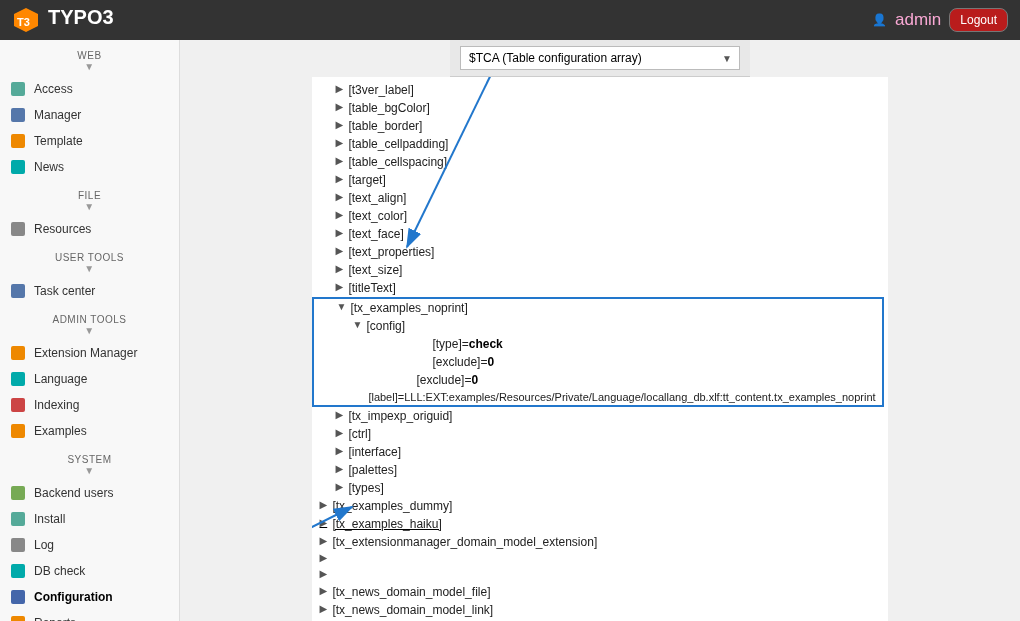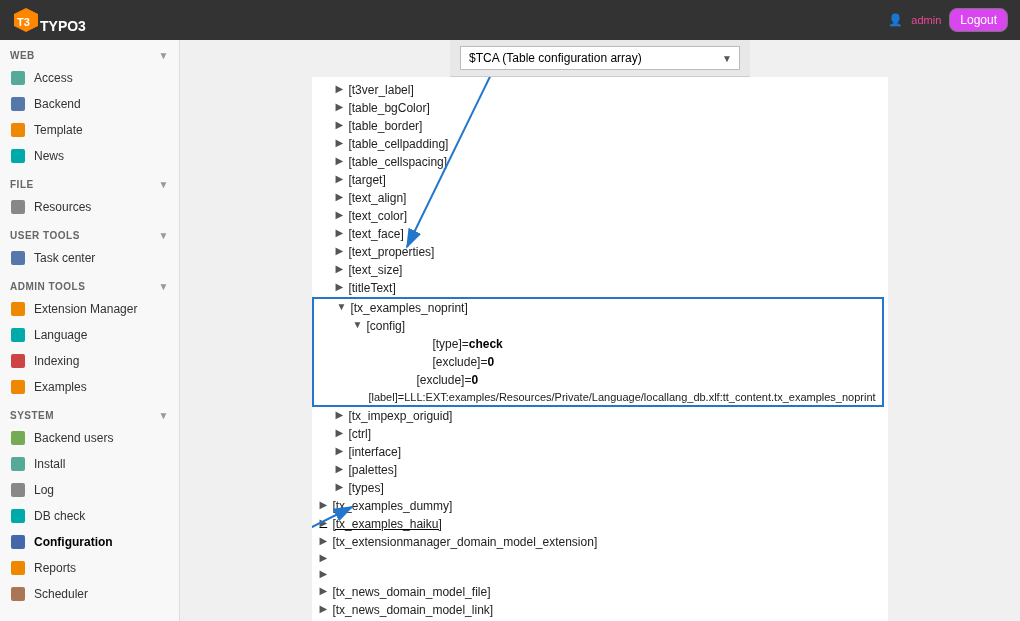--- a/index.html
+++ b/index.html
@@ -1,30 +1,30 @@
 <!DOCTYPE html>
 <html><head>
   <meta charset="utf-8">
   <style>
     * { margin: 0; padding: 0; box-sizing: border-box; }
     body { font-family: 'Segoe UI', Arial, sans-serif; font-size: 12px; background: #f0f0f0; width: 1020px; height: 621px; overflow: hidden; display: flex; flex-direction: column; }
 
     
     .header { background: #333; height: 40px; display: flex; align-items: center; justify-content: space-between; padding: 0 12px; flex-shrink: 0; }
-    .header-logo { display: flex; align-items: flex-end; }
+    .header-logo { display: flex; align-items: flex-start; gap: 8px; }
     .logo-icon { width: 28px; height: 28px; }
     .header-user { display: flex; align-items: center; gap: 8px; }
-    .logout-btn { background: #d946ef; color: #fff; border: 1px solid #777; padding: 4px 10px; cursor: pointer; font-size: 12px; border-radius: 8px; }
+    .logout-btn { background: #b91c1c; color: #fff; border: 1px solid #777; padding: 4px 10px; cursor: pointer; font-size: 12px; border-radius: 8px; }
 
     
     .main-layout { display: flex; flex: 1; overflow: hidden; }
 
     
     .sidebar { width: 180px; background: #f8f8f8; border-right: 1px solid #ddd; overflow-y: auto; flex-shrink: 0; }
-    .sidebar-section-header { display: flex; align-items: center; justify-content: space-between; padding: 6px 10px 4px; color: #666; font-size: 10px; font-weight: bold; text-transform: uppercase; letter-spacing: 0.5px; margin-top: 4px; }
+    .sidebar-section-header { display: flex; align-items: center; justify-content: space-between; padding: 6px 10px 4px; color: #666; font-size: 10px; font-weight: normal; text-transform: uppercase; letter-spacing: 0.5px; margin-top: 4px; flex-direction: column; }
     .sidebar-section-header .arrow { font-size: 10px; color: #999; }
     .sidebar-item { display: flex; align-items: center; gap: 8px; padding: 5px 10px; cursor: pointer; color: #333; font-size: 12px; }
     .sidebar-item.active { font-weight: bold; color: #000; }
     .sidebar-item .item-icon { width: 16px; height: 16px; display: flex; align-items: center; justify-content: center; flex-shrink: 0; }
     .icon-box { width: 14px; height: 14px; border-radius: 2px; }
     .icon-green { background: #5a9; }
     .icon-blue { background: #57a; }
     .icon-orange { background: #e80; }
     .icon-gray { background: #888; }
     .icon-teal { background: #0aa; }
@@ -55,25 +55,25 @@
   </style>
 </head>
 <body>
 
 <div class="header">
   <div class="header-logo">
     <svg class="logo-icon" viewBox="0 0 28 28">
       <polygon points="14,2 26,8 26,20 14,26 2,20 2,8" fill="#ff8700"></polygon>
       <text x="5" y="20" font-size="11" font-weight="bold" fill="white" font-family="Arial">T3</text>
     </svg>
-    <span style="color:#fff; font-size:14px; font-weight:bold;">TYPO3</span>
+    <span style="color:#fff; font-size:20px; font-weight:bold;">TYPO3</span>
   </div>
   <div class="header-user">
     <span style="color:#ccc; font-size:12px;">👤</span>
-    <span style="color:#ec4899; font-size:11px;">admin</span>
+    <span style="color:#f9a8d4; font-size:17px;">admin</span>
     <button class="logout-btn">Logout</button>
   </div>
 </div>
 
 <div class="main-layout">
 
   <div class="sidebar">
 
     <div class="sidebar-section-header">
       <span>WEB</span>
@@ -82,21 +82,21 @@
     <div class="sidebar-item">
       <div class="item-icon">
           <div class="icon-box icon-green"></div>
         </div>
       <span>Access</span>
     </div>
     <div class="sidebar-item">
       <div class="item-icon">
           <div class="icon-box icon-blue"></div>
         </div>
-      <span>Backend</span>
+      <span>Manager</span>
     </div>
     <div class="sidebar-item">
       <div class="item-icon">
           <div class="icon-box icon-orange"></div>
         </div>
       <span>Template</span>
     </div>
     <div class="sidebar-item">
       <div class="item-icon">
           <div class="icon-box icon-teal"></div>

